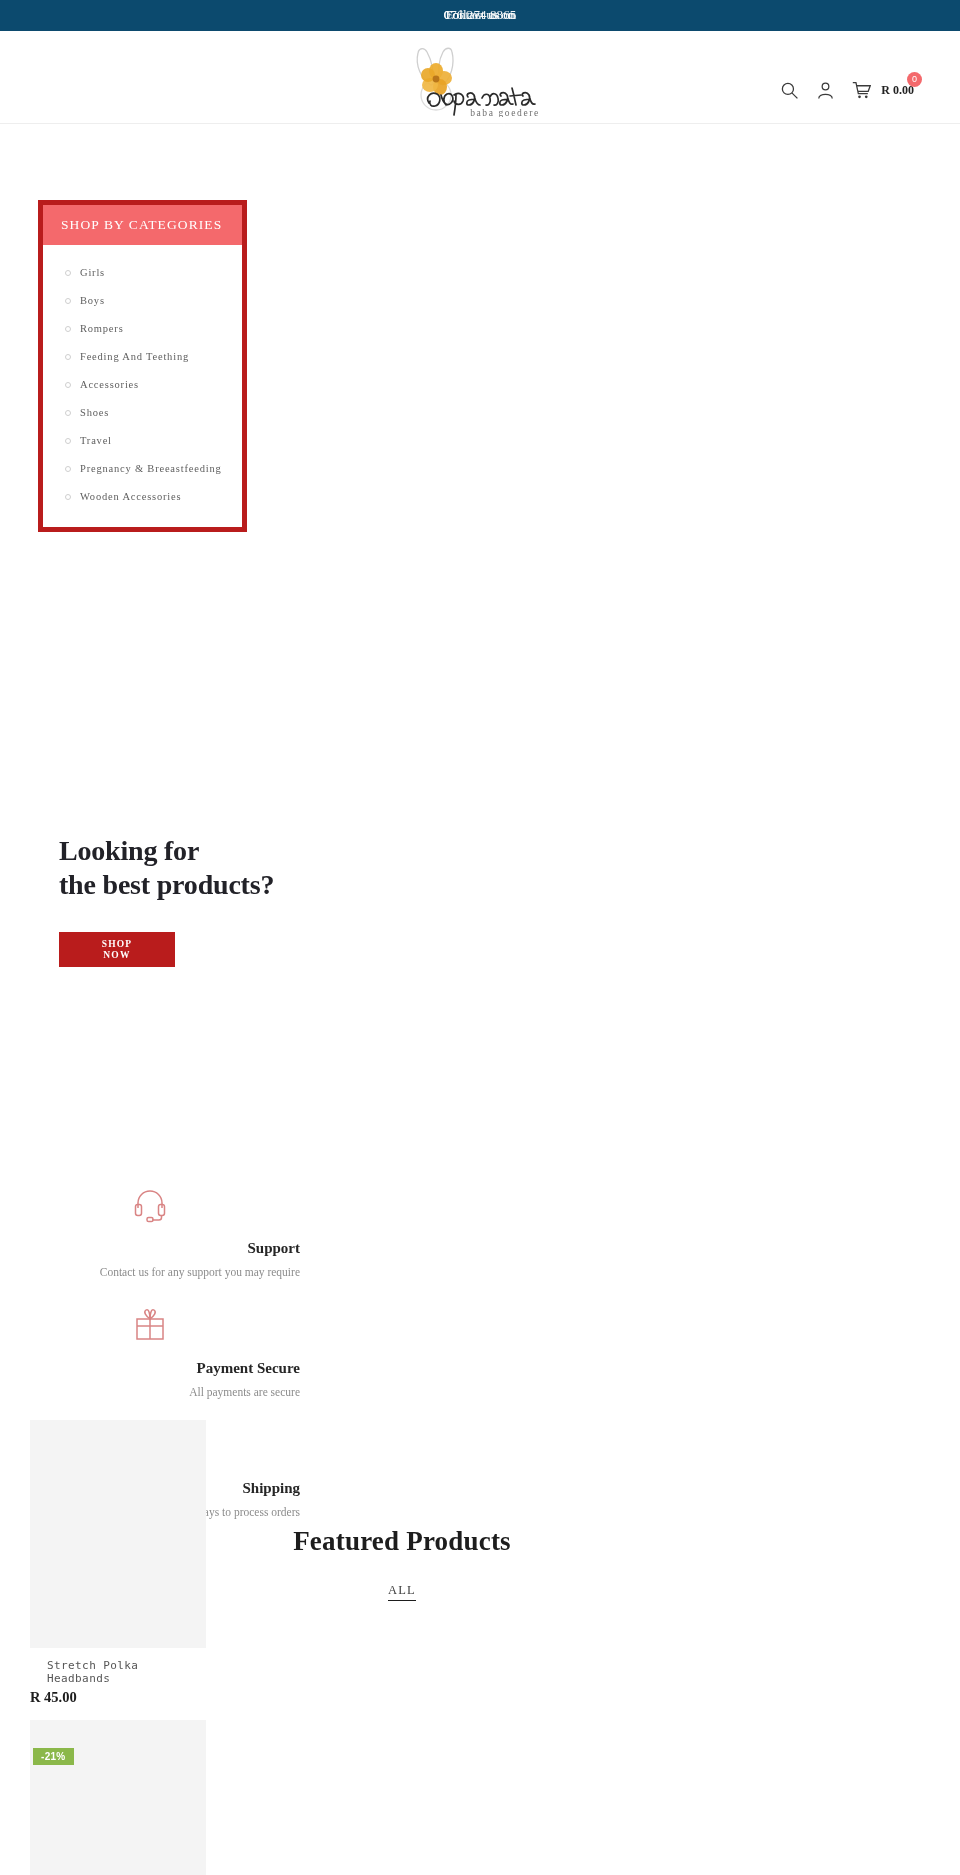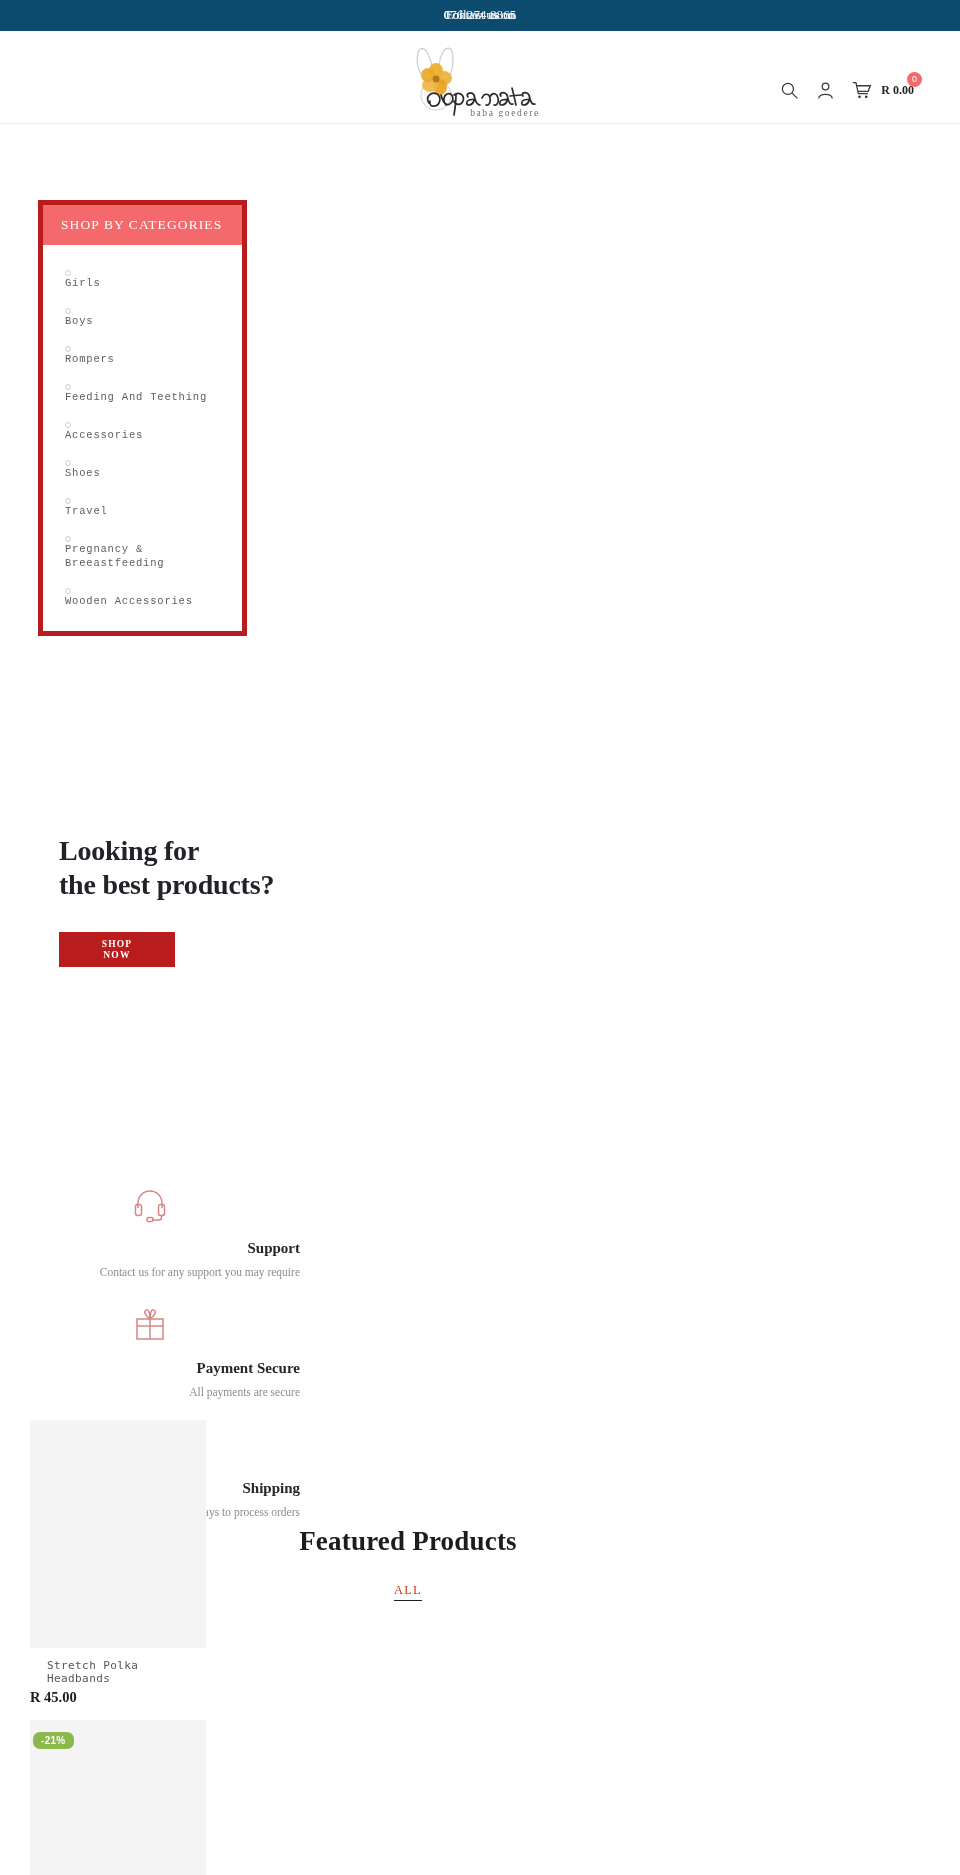--- a/index.html
+++ b/index.html
@@ -137,27 +137,26 @@
     font-size: 13.5px;
     letter-spacing: 1.1px;
     font-family: "Liberation Serif", serif;
     padding: 12px 0 12px 18px;
   }
   .cat-list { list-style: none; margin: 0; padding: 14px 0 16px 0; }
   .cat-item {
     display: flex;
     align-items: flex-start;
     padding: 7px 10px 7px 22px;
-    font-family: Liberation Mono, monospace;
+    font-family: Liberation Serif, serif;
     font-size: 10.5px;
     letter-spacing: 0.8px;
     color: #5e5e5e;
     line-height: 14px;
     cursor: pointer;
-    flex-direction: column;
   }
   .cat-bullet {
     width: 6px;
     height: 6px;
     border: 1px solid #cfcfcf;
     border-radius: 50%;
     margin-right: 9px;
     margin-top: 4px;
     flex: 0 0 auto;
   }
@@ -250,21 +249,21 @@
   .service-desc {
     font-family: "Liberation Serif", serif;
     font-size: 11.5px;
     color: #8c8c8c;
     margin: 0;
   }
 
   
   .featured {
     position: absolute;
-    left: 6px;
+    left: 0;
     top: 1330px;
     width: 804px;
     text-align: center;
   }
   .featured-title {
     font-family: "Liberation Serif", serif;
     font-size: 27px;
     font-weight: bold;
     color: #1d1d1d;
     margin: 0;
@@ -275,21 +274,21 @@
     display: flex;
     justify-content: center;
     gap: 26px;
     list-style: none;
     padding: 0;
   }
   .featured-tab {
     font-family: "Liberation Serif", serif;
     font-size: 12.5px;
     letter-spacing: 1.2px;
-    color: #c2410c;
+    color: #404040;
     cursor: pointer;
     text-align: center;
   }
   .featured-tab.active {
     border-bottom: 1px solid #1d1d1d;
     padding-bottom: 2px;
   }
 
   
   .products {
@@ -302,29 +301,28 @@
   .product-thumb {
     width: 176px;
     height: 228px;
     background: #f4f4f4;
     position: relative;
     cursor: pointer;
   }
   .badge-sale {
     position: absolute;
     left: 3px;
-    top: 12px;
+    top: 28px;
     background: #8bb84a;
     color: #ffffff;
     font-family: "Liberation Sans", sans-serif;
     font-size: 10px;
     font-weight: bold;
     padding: 3px 8px;
     letter-spacing: 0.3px;
-    border-radius: 7px;
   }
   .product-name {
     margin: 11px 0 4px 17px;
     font-family: "DejaVu Sans Mono", monospace;
     font-size: 11px;
     letter-spacing: 0.4px;
     color: #555555;
     cursor: pointer;
   }
   .product-price {

